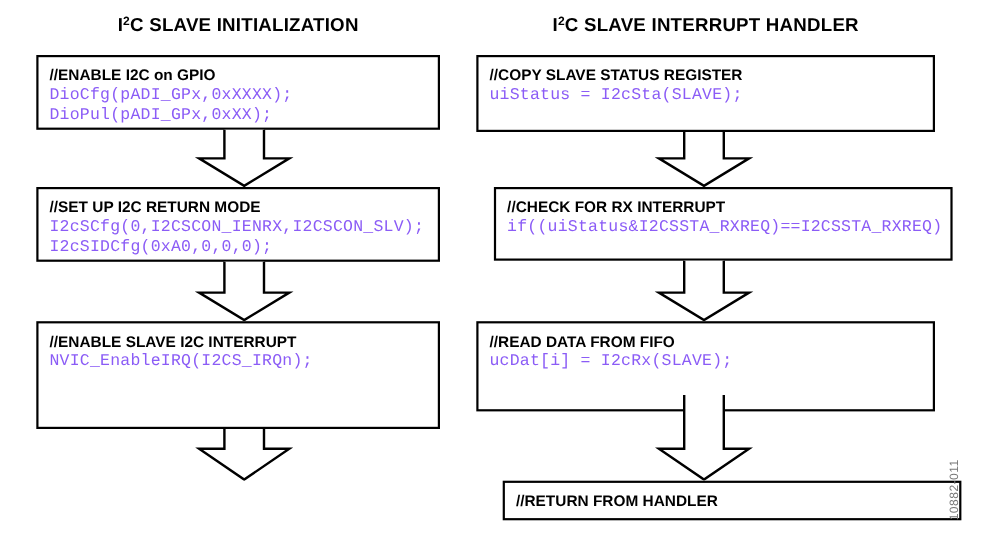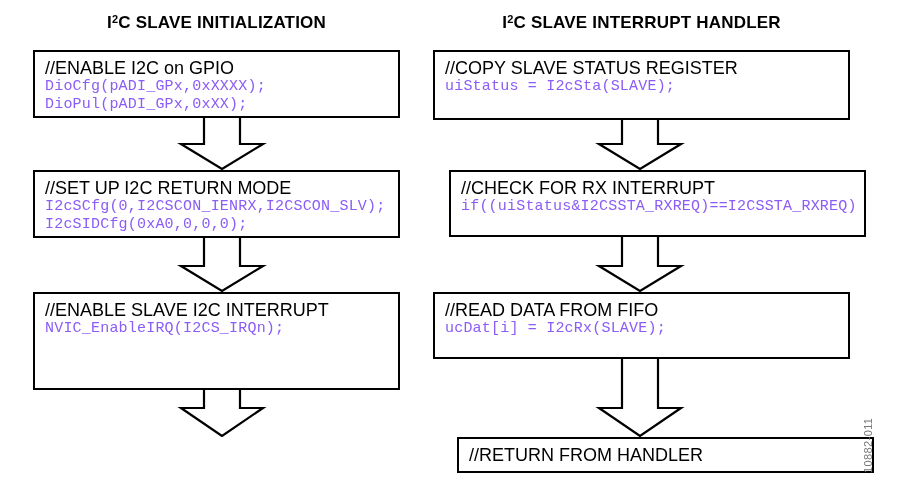--- a/index.html
+++ b/index.html
@@ -9,21 +9,21 @@
   }
   .title{
     position:absolute;text-align:center;font-weight:bold;font-size:17px;
     color:#000;letter-spacing:.2px;white-space:nowrap;
   }
   .title .sup{font-size:11px;position:relative;top:-5px;}
   .box{
     position:absolute;background:#fff;border:2px solid #000;
     box-sizing:border-box;padding:7px 6px 0 10px;
   }
-  .hdr{font-weight:normal;font-size:18px;line-height:19px;color:#000;white-space:pre;}
+  .hdr{font-weight:bold;font-size:14px;line-height:19px;color:#000;white-space:pre;}
   .code{
     font-family:"Liberation Mono","DejaVu Sans Mono",monospace;
     font-size:15px;line-height:18px;color:#8b5cf6;letter-spacing:.2px;white-space:pre;
   }
   .arrow{position:absolute;display:block;}
   .arrow polygon{fill:#ffffff;stroke:#000000;stroke-width:2.2;stroke-linejoin:miter;}
   .figlabel{
     position:absolute;left:842px;top:441px;width:52px;text-align:center;
     font-size:11px;color:#787878;letter-spacing:.4px;
     transform:rotate(-90deg);transform-origin:center center;white-space:nowrap;
@@ -79,21 +79,21 @@
 
   <div class="box" style="left:449px;top:170px;width:417px;height:67px;">
     <div class="hdr">//CHECK FOR RX INTERRUPT</div>
     <div class="code">if((uiStatus&amp;I2CSSTA_RXREQ)==I2CSSTA_RXREQ)</div>
   </div>
 
   <svg class="arrow" style="left:595px;top:237px;" width="90" height="55" viewBox="0 0 90 55">
     <polygon points="27,-3 27,29 4,29 45,54 86,29 63,29 63,-3"></polygon>
   </svg>
 
-  <div class="box" style="left:433px;top:292px;width:417px;height:67px;">
+  <div class="box" style="left:433px;top:292px;width:417px;height:82px;">
     <div class="hdr">//READ DATA FROM FIFO</div>
     <div class="code">ucDat[i] = I2cRx(SLAVE);</div>
   </div>
 
   <svg class="arrow" style="left:595px;top:359px;" width="90" height="78" viewBox="0 0 90 78">
     <polygon points="27,-3 27,49 4,49 45,77 86,49 63,49 63,-3"></polygon>
   </svg>
 
   <div class="box" style="left:433px;top:437px;width:417px;height:36px;margin-left:24px;">
     <div class="hdr">//RETURN FROM HANDLER</div>

